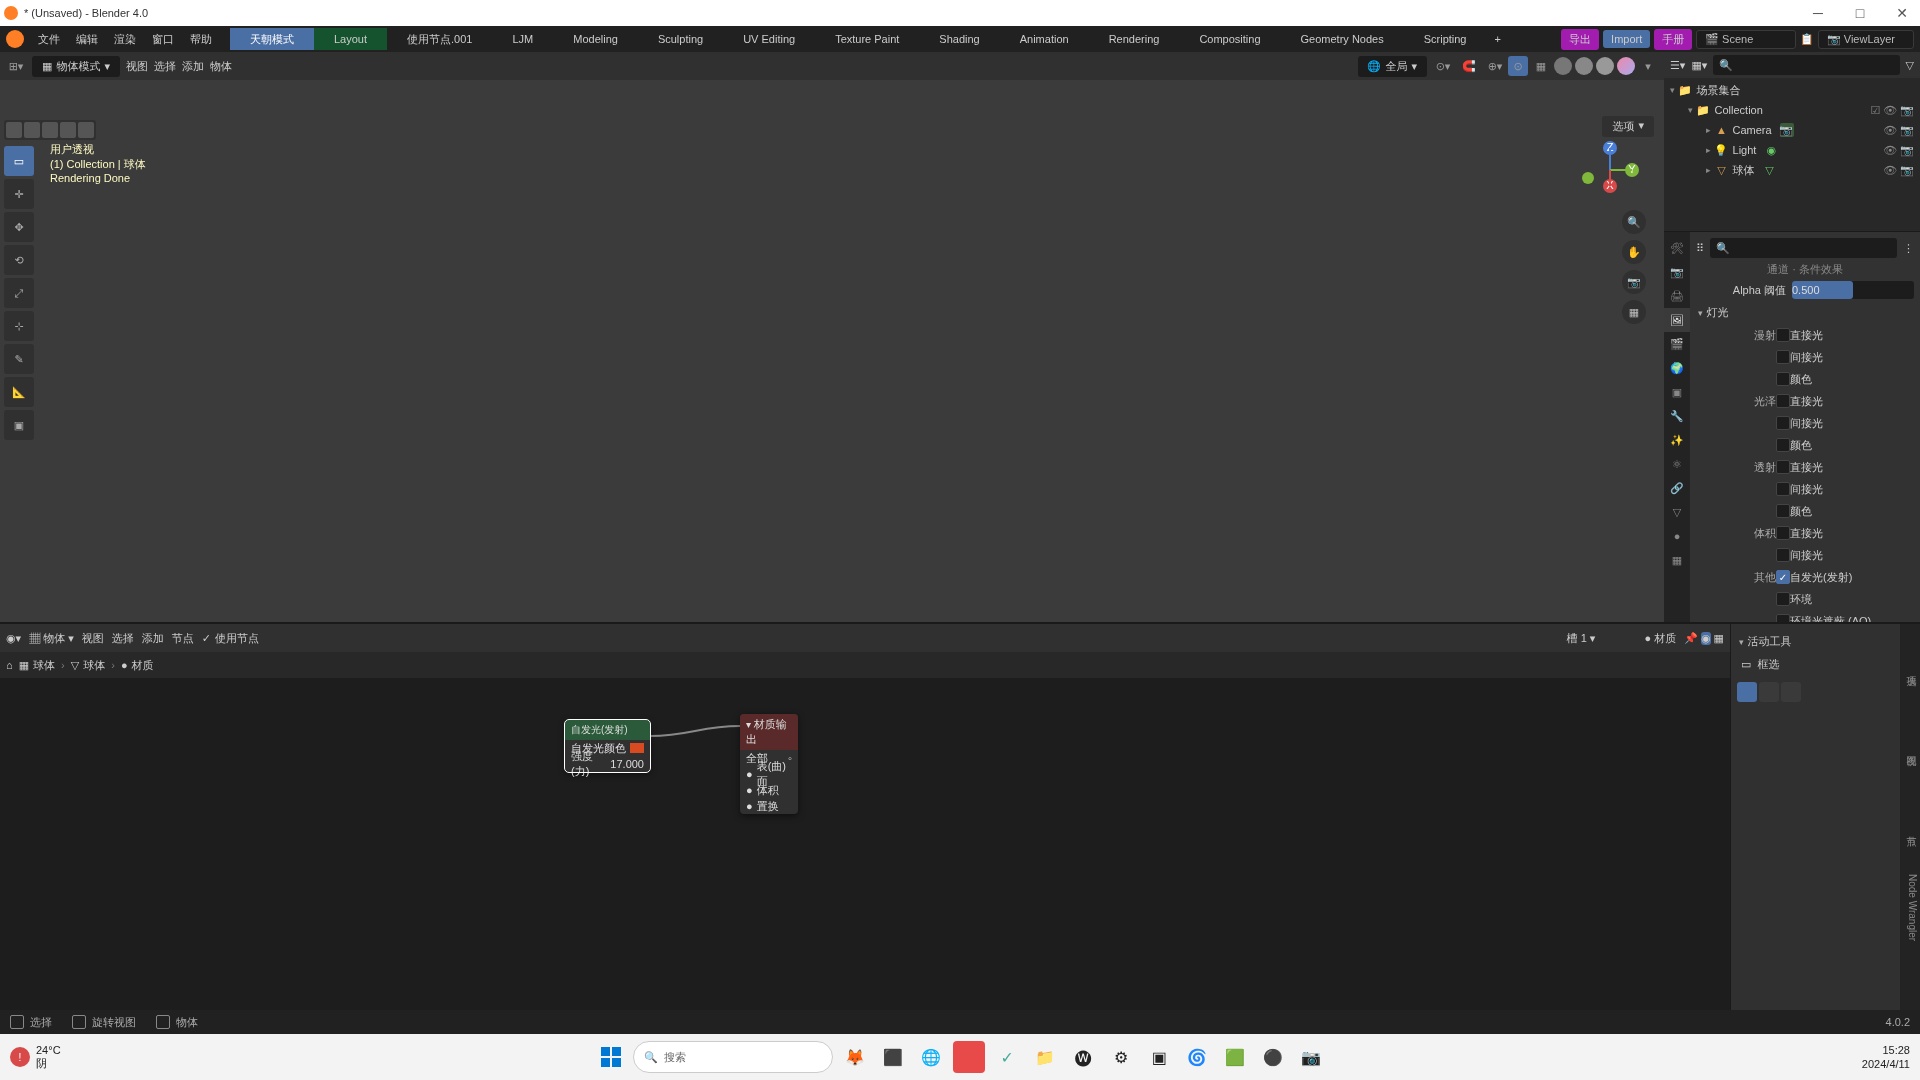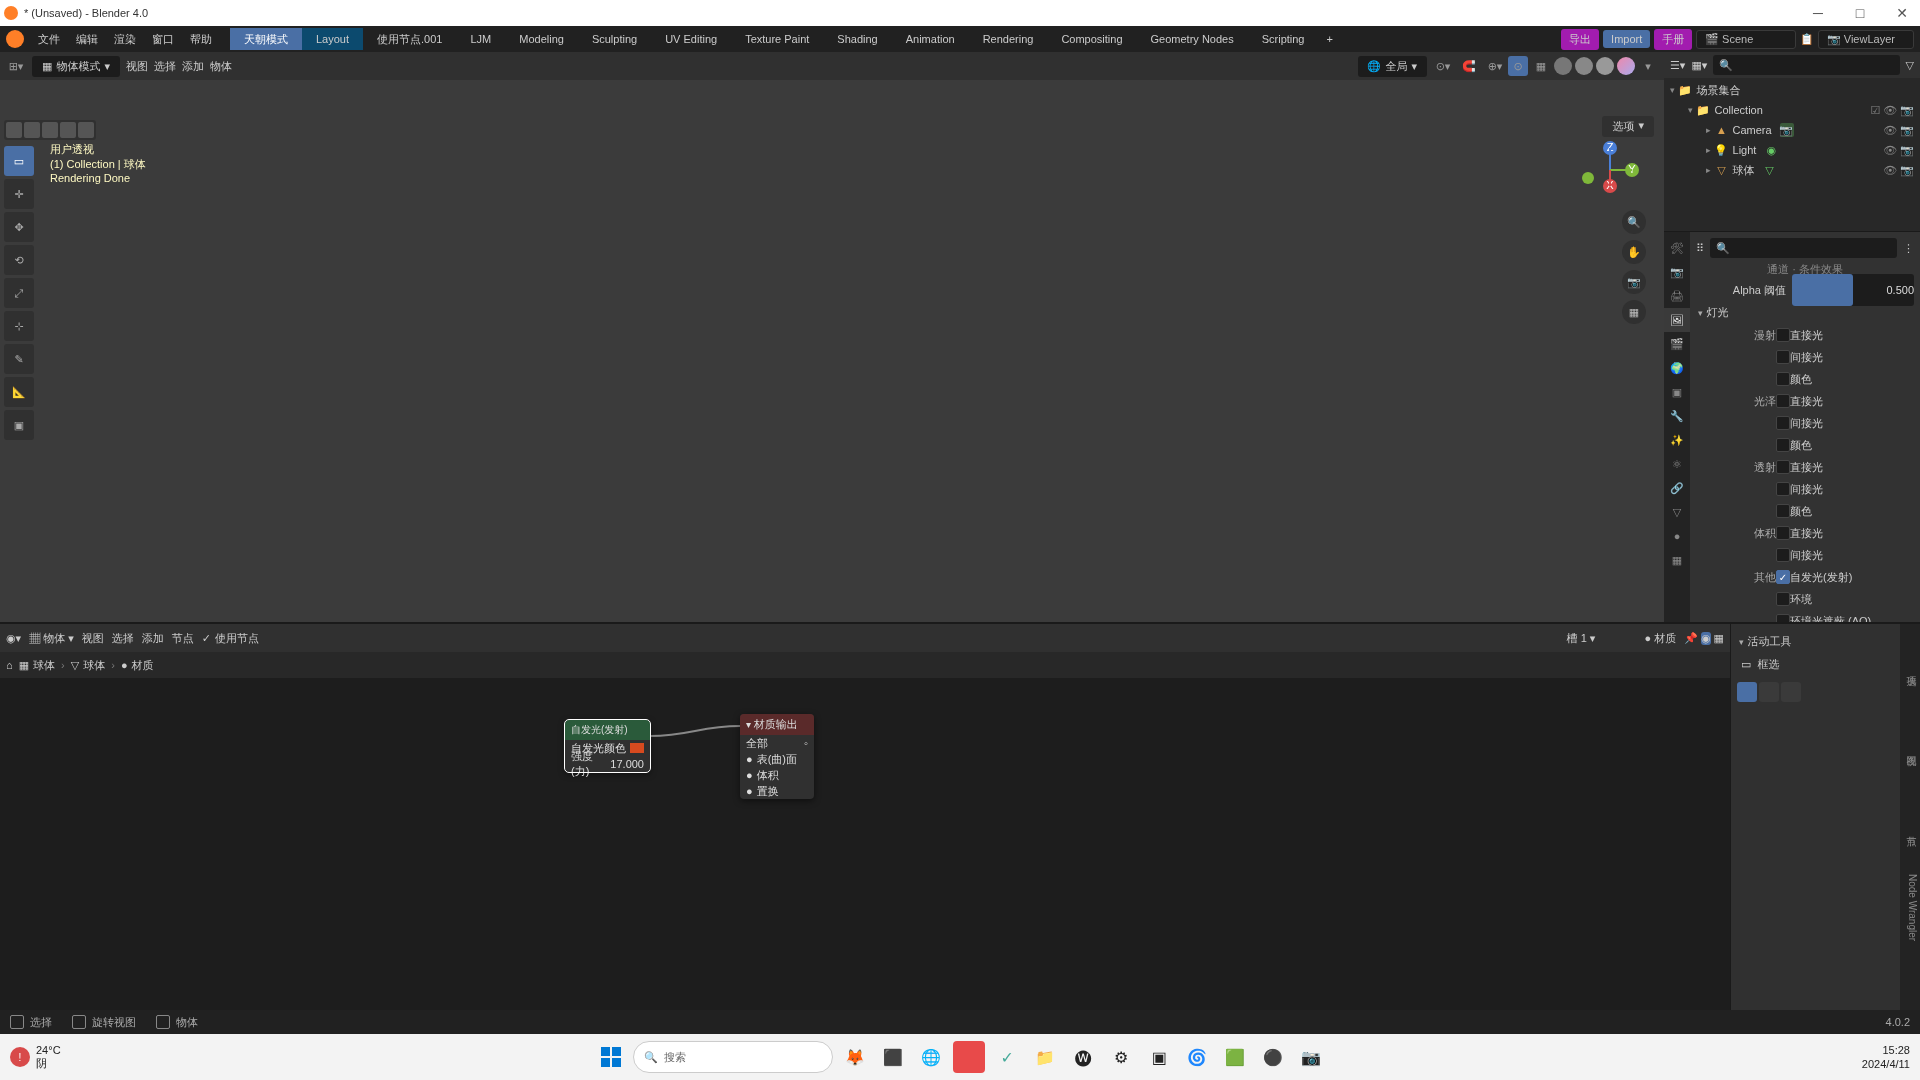--- a/index.html
+++ b/index.html
@@ -4,22 +4,22 @@
 <style>
 *{margin:0;padding:0;box-sizing:border-box;font-family:sans-serif;font-size:11px;user-select:none}
 body{width:1920px;height:1080px;background:#323232;overflow:hidden;display:flex;flex-direction:column}
 .titlebar{height:26px;background:#fff;display:flex;align-items:center;padding:0 4px;color:#333}
 .titlebar .ticon{width:14px;height:14px;background:#ff7f27;border-radius:50%;margin-right:6px}
 .titlebar .winbtns{margin-left:auto;display:flex;gap:14px;align-items:center}
 .titlebar .winbtns span{width:28px;text-align:center;font-size:14px;color:#555}
 .topmenu{height:26px;background:#212121;display:flex;align-items:center;color:#ccc}
 .topmenu .blender-icon{width:18px;height:18px;background:#ff7f27;border-radius:50%;margin:0 6px}
 .topmenu .m{padding:0 8px;height:26px;display:flex;align-items:center}
-.topmenu .ws{padding:0 14px;height:22px;display:flex;align-items:center;background:#212121}
-.topmenu .ws.active{background:#0c4a6e}
+.topmenu .ws{padding:0 20px;height:22px;display:flex;align-items:center;background:#212121}
+.topmenu .ws.active{background:#14532d}
 .topmenu .ws.highlight{background:#4a6fa5;color:#fff}
 .topmenu .right{margin-left:auto;display:flex;align-items:center;gap:4px;padding-right:6px}
 .topmenu .field{background:#1c1c1c;border:1px solid #3a3a3a;padding:2px 8px;border-radius:3px;color:#bbb;font-size:11px}
 .topmenu .btn{background:#a21caf;padding:3px 8px;border-radius:3px;font-size:11px}
 .workspace{flex:1;display:flex;flex-direction:column;min-height:0}
 .upper{height:570px;display:flex}
 .viewport{flex:1;background:#3b3b3b;position:relative;overflow:hidden}
 .vp-header{height:28px;background:#303030;display:flex;align-items:center;gap:6px;padding:0 6px;color:#ccc}
 .vp-header .sel{background:#1c1c1c;padding:3px 10px;border-radius:3px;display:flex;align-items:center;gap:4px}
 .vp-header .icon-btn{width:20px;height:20px;display:flex;align-items:center;justify-content:center;color:#999}
@@ -54,21 +54,21 @@
 .prop-body .search{background:#1c1c1c;border-radius:3px;height:20px;flex:1;display:flex;align-items:center;padding:0 6px;color:#777}
 .panel-title{display:flex;align-items:center;gap:4px;padding:4px 2px;font-size:12px}
 .panel-title .tri{font-size:9px;color:#aaa}
 .prop-row{display:flex;align-items:center;height:22px;gap:0;padding-left:30px}
 .prop-row .lbl{width:50px;text-align:right;color:#aaa}
 .prop-row .cb{width:14px;height:14px;background:#1c1c1c;border:1px solid #444;border-radius:2px;display:flex;align-items:center;justify-content:center;font-size:10px}
 .prop-row .cb.checked{background:#4a6fa5;border-color:#4a6fa5;color:#fff}
 .prop-row .txt{flex:1}
 .slider-row{display:flex;align-items:center;height:22px;gap:6px}
 .slider-row .lbl{width:90px;text-align:right;color:#ccc}
-.slider-row .slider{flex:1;height:32px;background:#1c1c1c;border-radius:3px;position:relative;display:flex;align-items:center;justify-content:flex-end;color:#ddd}
+.slider-row .slider{flex:1;height:18px;background:#1c1c1c;border-radius:3px;position:relative;display:flex;align-items:center;justify-content:flex-start;color:#ddd}
 .slider-row .slider .fill{position:absolute;left:0;top:0;bottom:0;background:#4a6fa5;border-radius:3px}
 .slider-row .slider span{position:relative}
 .lower{flex:1;display:flex;background:#232323;border-top:2px solid #1a1a1a}
 .node-editor{flex:1;display:flex;flex-direction:column;min-width:0}
 .ne-header{height:28px;background:#303030;display:flex;align-items:center;gap:8px;padding:0 6px;color:#ccc}
 .ne-header .right{margin-left:auto;display:flex;gap:3px;align-items:center}
 .ne-bread{height:26px;background:#282828;display:flex;align-items:center;gap:6px;padding:0 6px;color:#ccc}
 .ne-bread .crumb{display:flex;align-items:center;gap:4px}
 .ne-bread .sep{color:#777}
 .ne-canvas{flex:1;background:#1d1d1d;position:relative;overflow:hidden}
@@ -469,21 +469,21 @@
           <div class="nhdr" style="background:#2a5a3a">自发光(发射)</div>
           <div class="nrow">
               <span>自发光颜色</span>
               <span style="width:14px;height:10px;background:#d84a1f;margin-left:auto"></span>
             </div>
           <div class="nrow">
               <span>强度(力)</span>
               <span style="margin-left:auto">17.000</span>
             </div>
         </div>
-        <div class="node" style="left:740px;top:36px;width:74px">
+        <div class="node" style="left:740px;top:36px;width:58px">
           <div class="nhdr" style="background:#5a2a2a">▾ <span>材质输出</span></div>
           <div class="nrow">
               <span>全部</span>
               <span style="margin-left:auto">◦</span>
             </div>
           <div class="nrow">● <span>表(曲)面</span></div>
           <div class="nrow">● <span>体积</span></div>
           <div class="nrow">● <span>置换</span></div>
         </div>
       </div>

